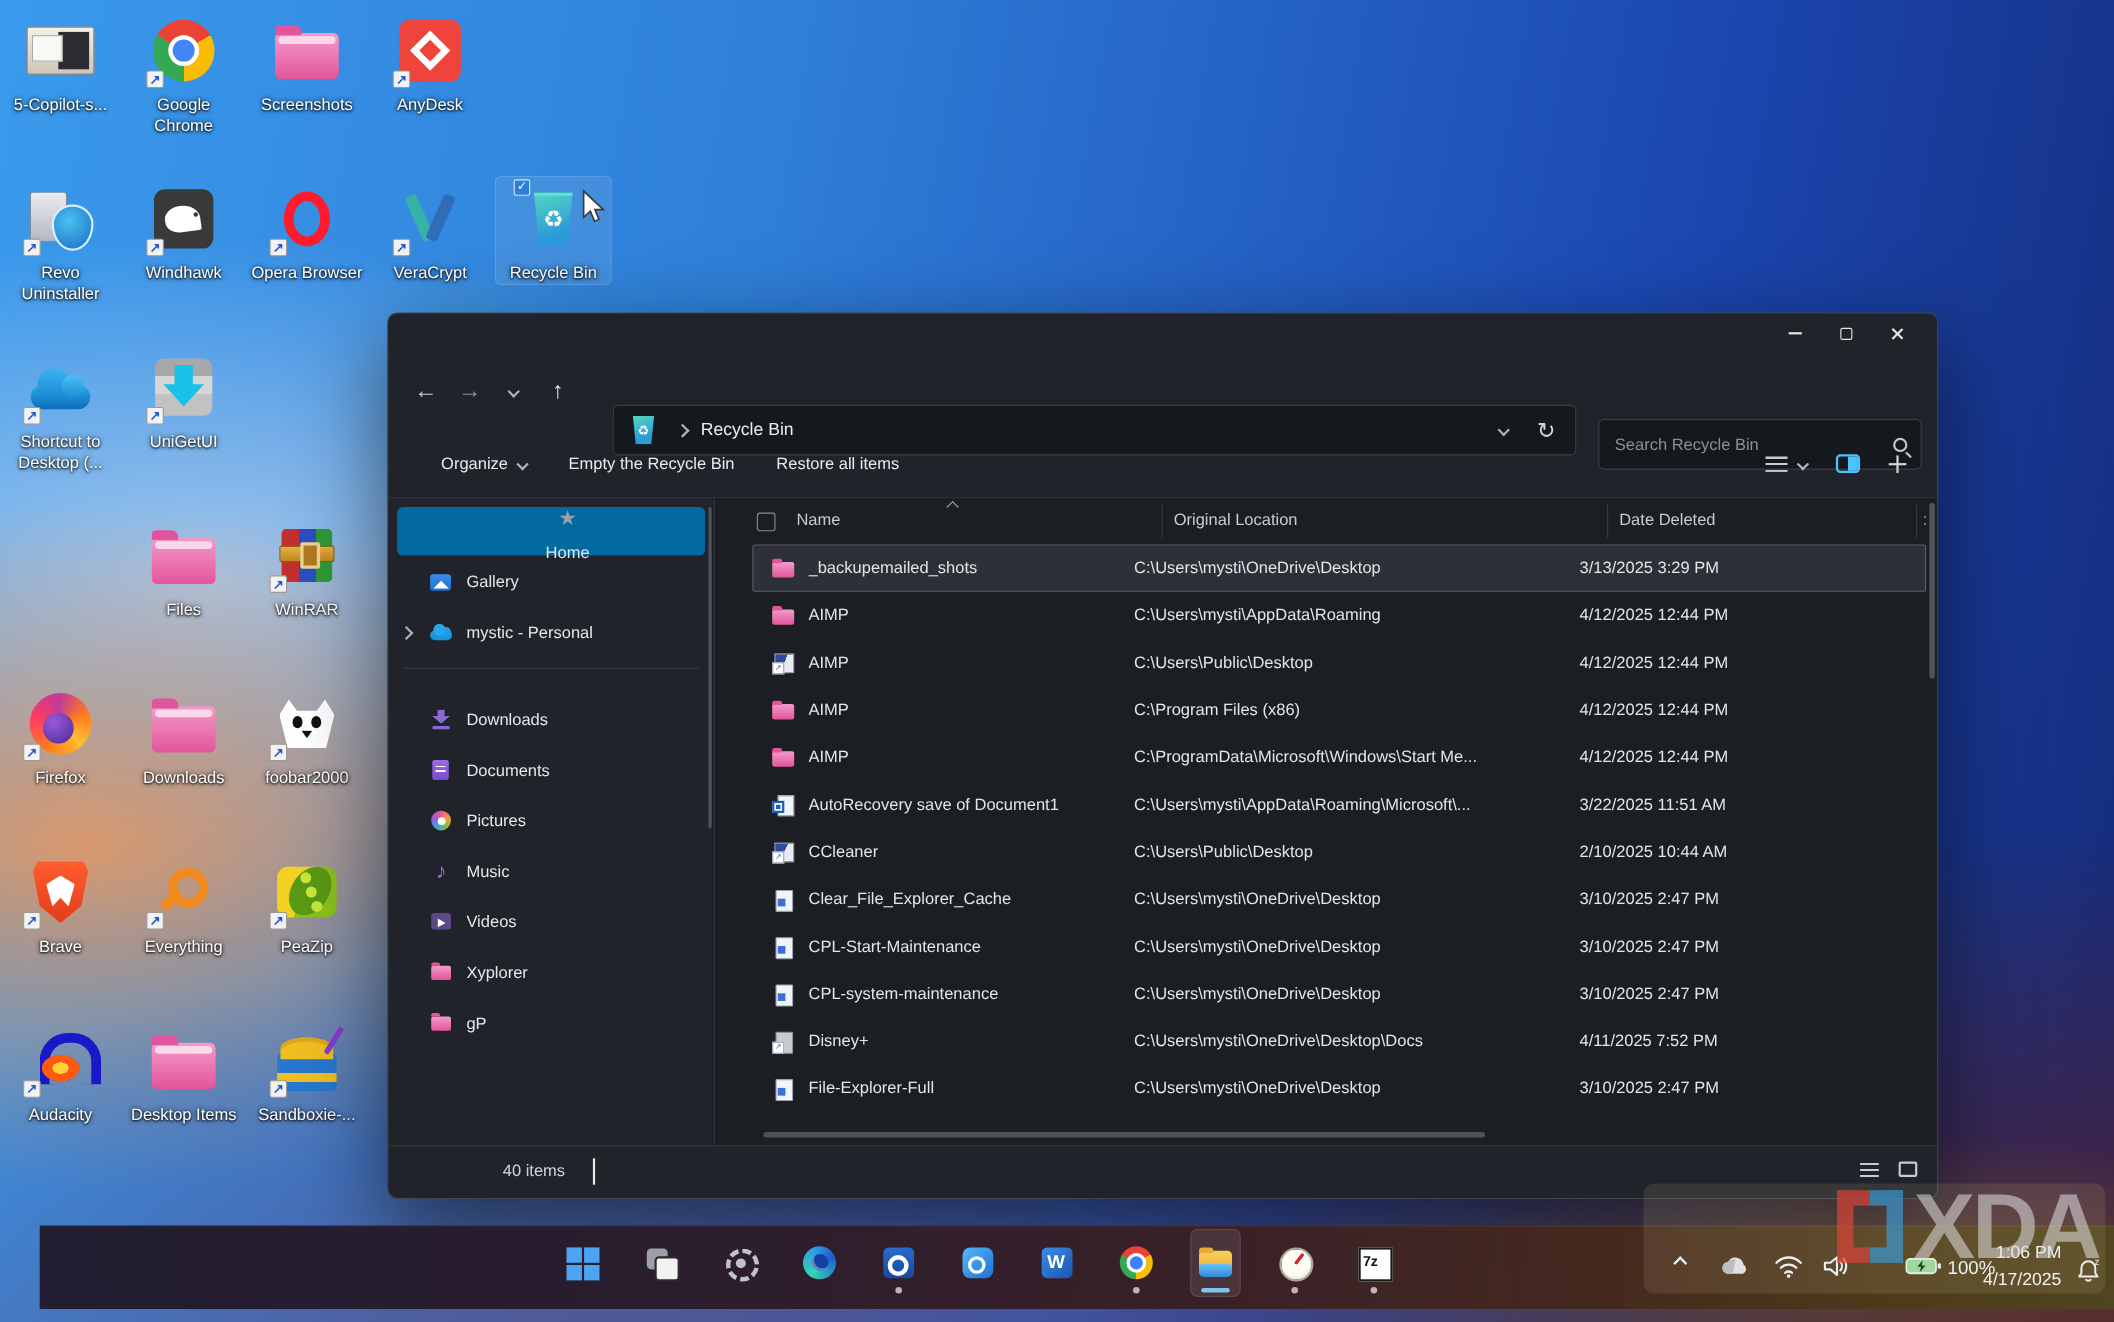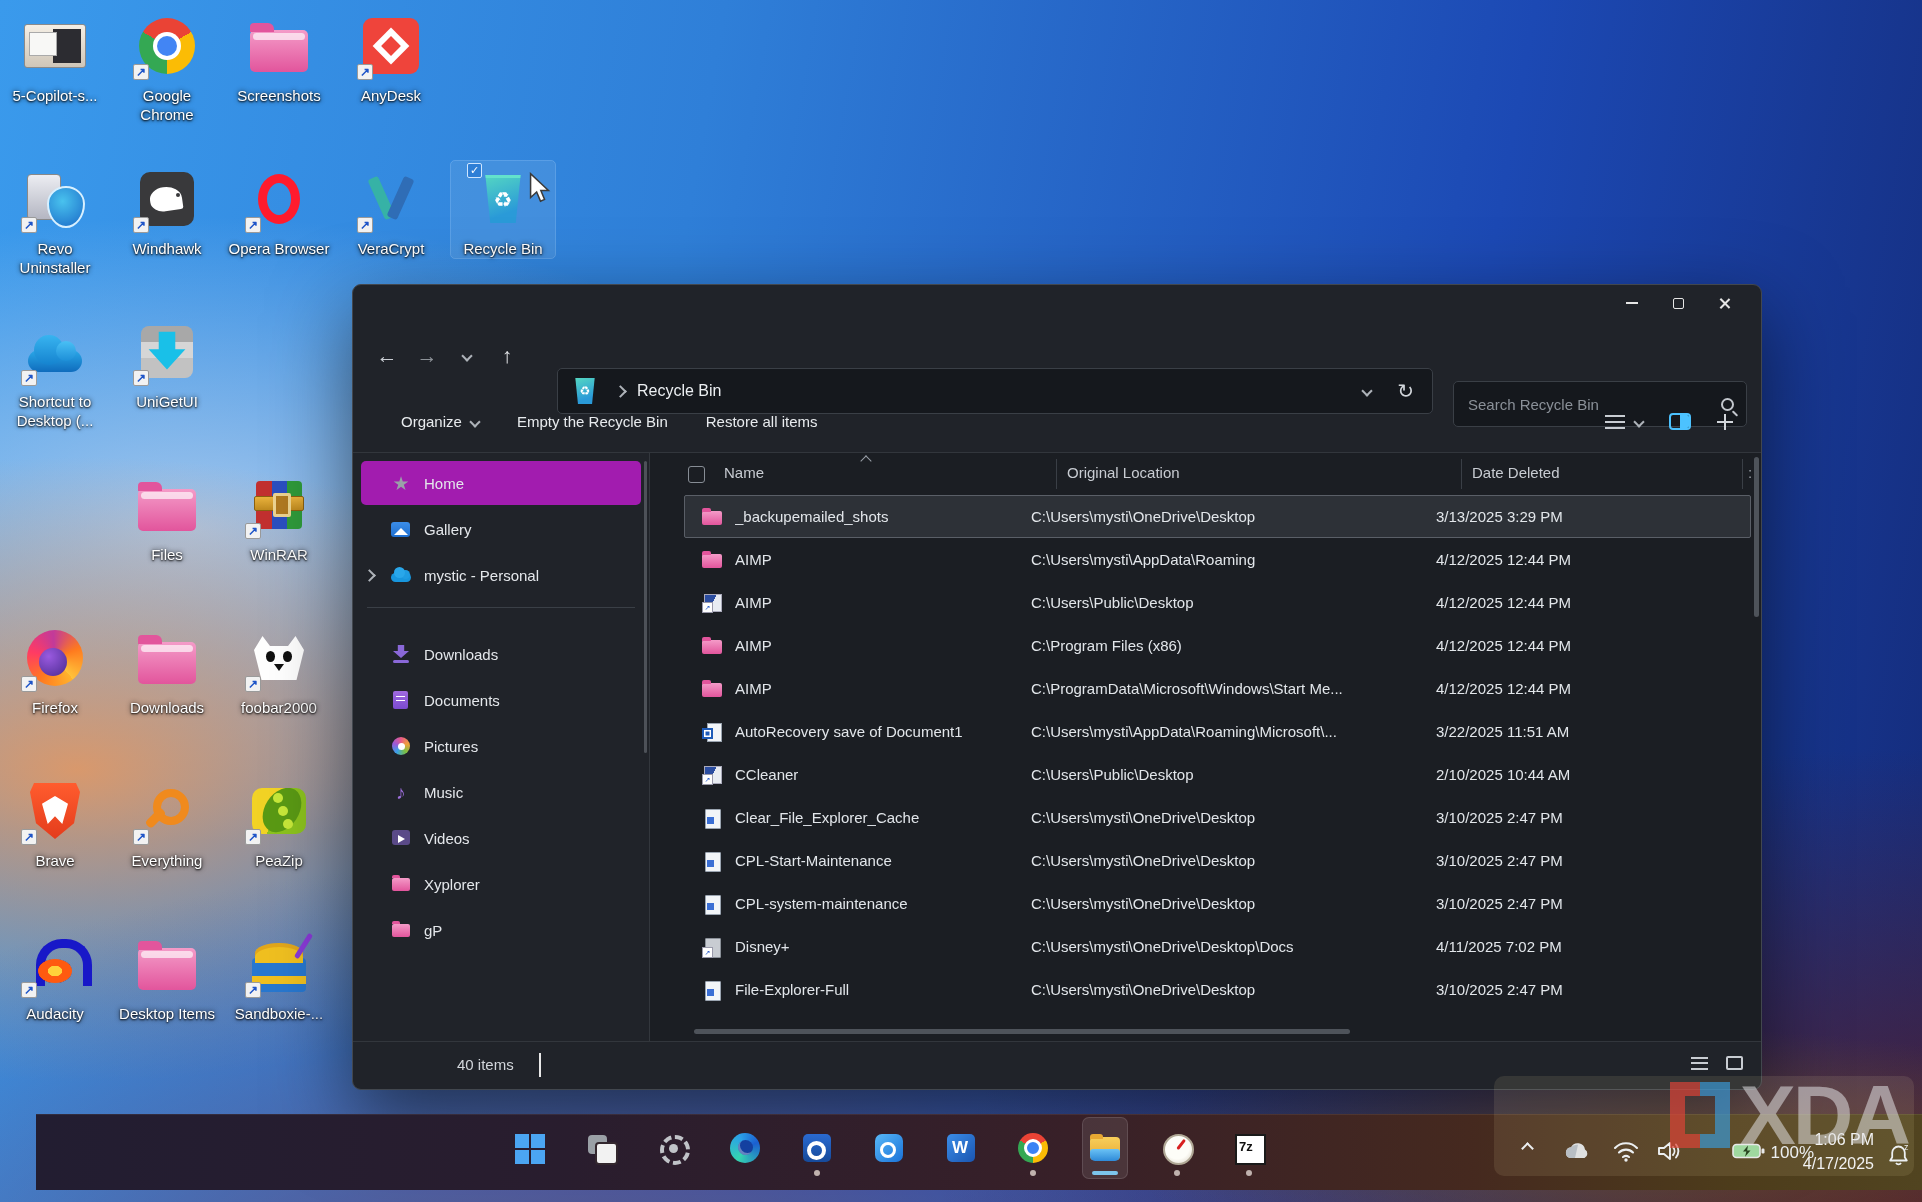--- a/index.html
+++ b/index.html
@@ -136,21 +136,21 @@
   .ic-hamb{width:20px;height:14px;background:repeating-linear-gradient(#c8ccd2 0 2px,transparent 2px 6px);}
   .ic-pane{position:relative;width:22px;height:17px;border:2px solid #4cc2ff;border-radius:4px;}
   .ic-pane::after{content:"";position:absolute;right:0;top:0;bottom:0;width:9px;background:#4cc2ff;border-radius:0 2px 2px 0;}
   .ic-plus{position:relative;width:16px;height:16px;}
   .ic-plus::before,.ic-plus::after{content:"";position:absolute;background:#d2d6db;}
   .ic-plus::before{left:7px;top:0;width:2px;height:16px;}
   .ic-plus::after{left:0;top:7px;width:16px;height:2px;}
 
   .sidebar{position:absolute;left:0;top:168px;width:296px;bottom:48px;padding-top:6px;}
   .sb-item{position:relative;height:44px;margin:2px 8px;display:flex;align-items:center;padding-left:30px;gap:13px;border-radius:5px;font-size:15px;color:#e4e7eb;}
-  .sb-item.selected{background:#a21caf;}
+  .sb-item.selected{background:#0369a1;flex-direction:column;}
   .sb-chev{display:none;position:absolute;left:4px;}
   .sb-item.expandable .sb-chev{display:block;}
   .sb-divider{height:1px;background:#3a3f46;margin:10px 14px 24px 14px;}
   .sb-scroll{position:absolute;right:2px;top:8px;width:3px;height:292px;background:#4d5158;border-radius:2px;}
   .sbic{position:relative;width:20px;height:20px;display:flex;align-items:center;justify-content:center;flex:0 0 20px;}
   .sbic::before,.sbic::after{content:"";position:absolute;}
   .ic-home::before{content:"\2605";position:static;color:#9aa0a8;font-size:19px;line-height:1;}
   .ic-gallery::before{width:19px;height:15px;background:linear-gradient(#3b8de8,#1f6fd0);border-radius:3px;left:0;top:3px;}
   .ic-gallery::after{width:0;height:0;border-left:7px solid transparent;border-right:7px solid transparent;border-bottom:7px solid #fff;left:3px;top:9px;}
   .ic-onedrive::before{width:20px;height:9px;background:#1896dd;border-radius:6px;left:0;top:8px;}
@@ -628,21 +628,21 @@
           <div class="frow">
             <span class="fic fi-doc"></span>
             <span class="fname">CPL-system-maintenance</span>
             <span class="floc">C:\Users\mysti\OneDrive\Desktop</span>
             <span class="fdate">3/10/2025 2:47 PM</span>
           </div>
           <div class="frow">
             <span class="fic fi-docgray"></span>
             <span class="fname">Disney+</span>
             <span class="floc">C:\Users\mysti\OneDrive\Desktop\Docs</span>
-            <span class="fdate">4/11/2025 7:02 PM</span>
+            <span class="fdate">4/11/2025 7:52 PM</span>
           </div>
           <div class="frow">
             <span class="fic fi-doc"></span>
             <span class="fname">File-Explorer-Full</span>
             <span class="floc">C:\Users\mysti\OneDrive\Desktop</span>
             <span class="fdate">3/10/2025 2:47 PM</span>
           </div>
       </div>
       <div class="hscroll"></div>
       <div class="vscroll"></div>

